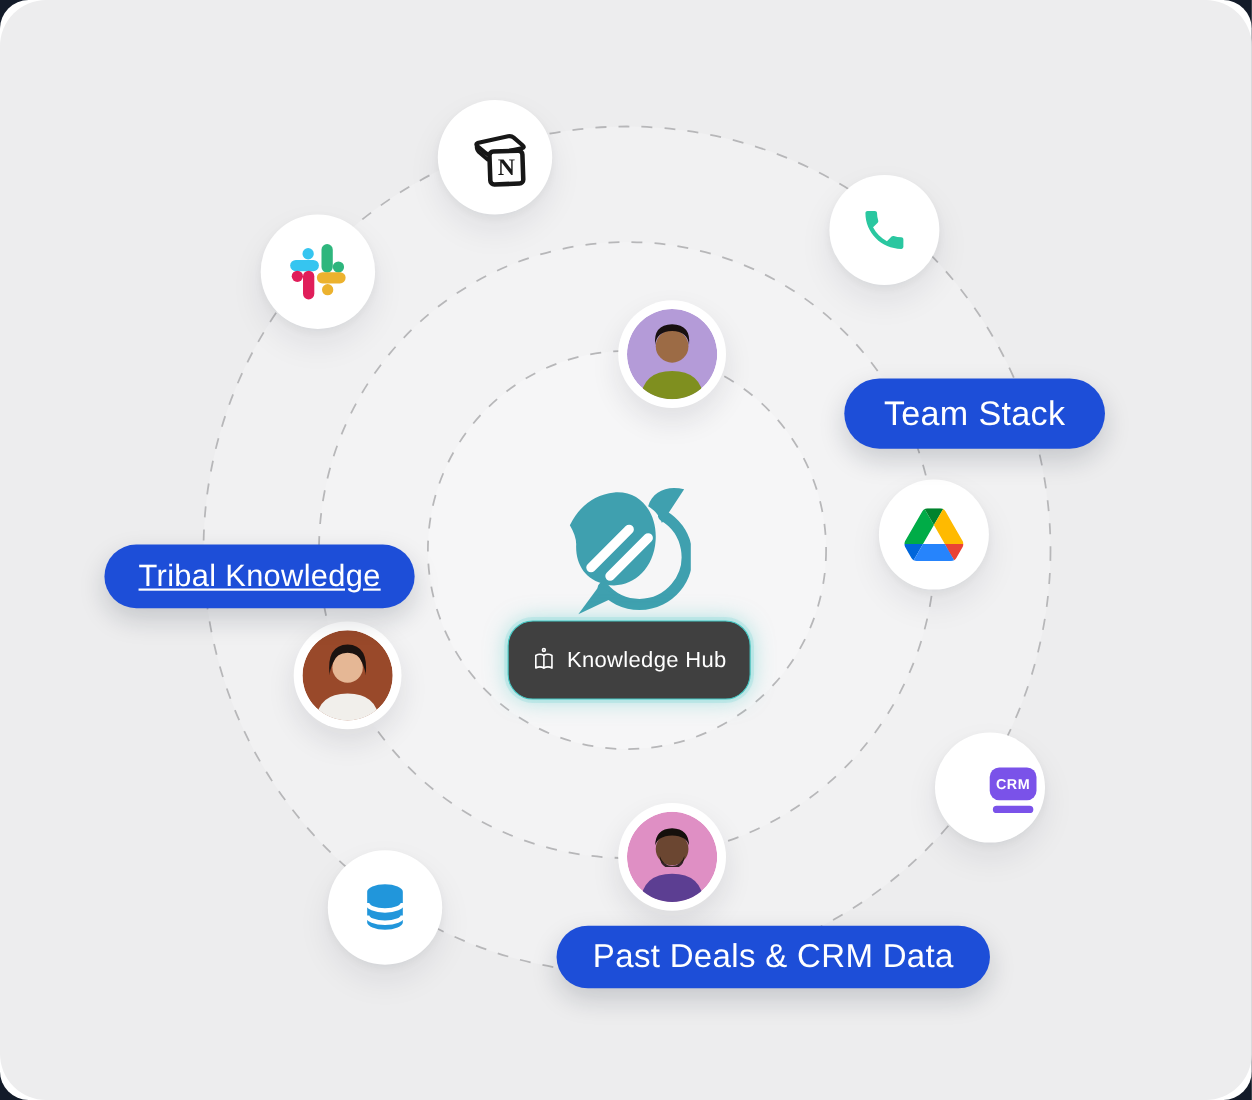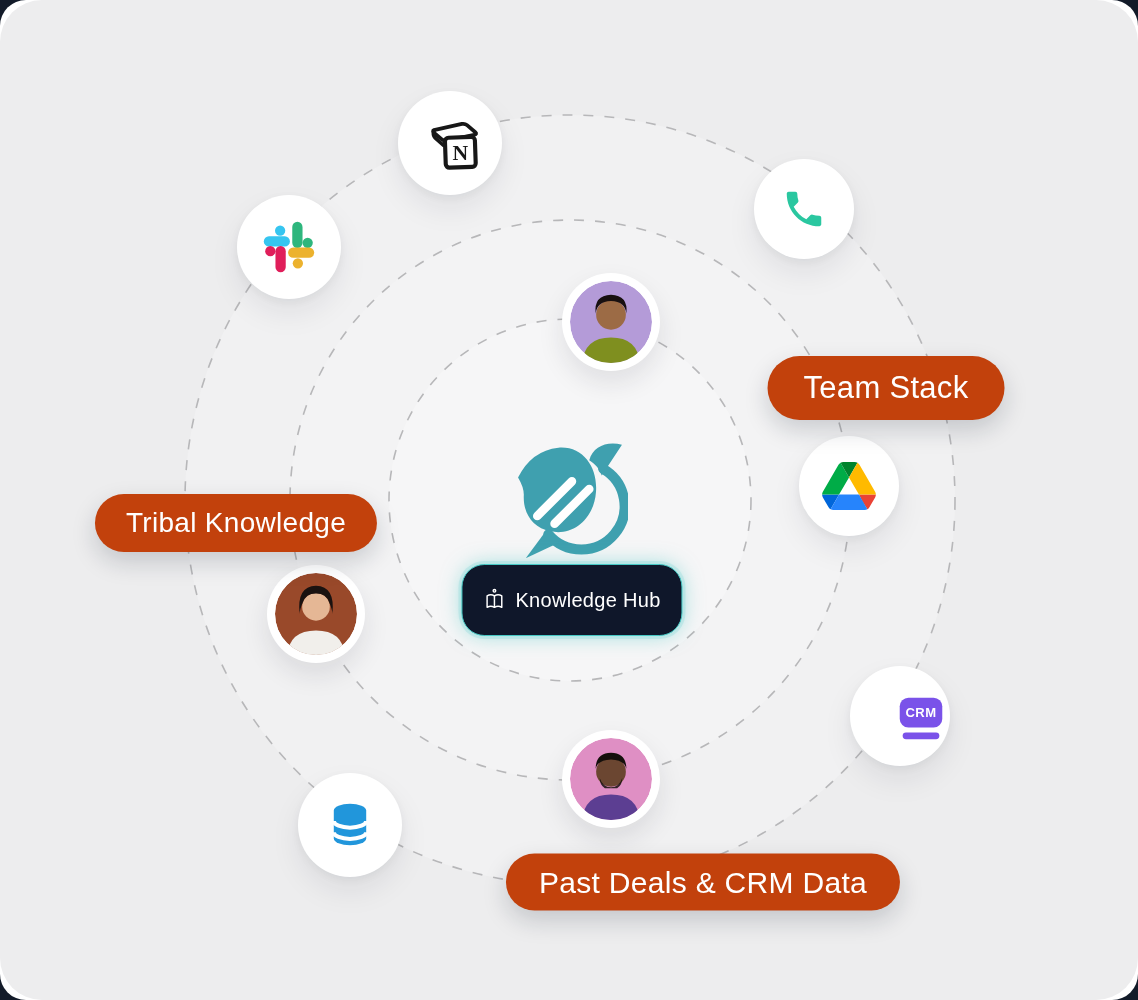--- a/index.html
+++ b/index.html
@@ -18,33 +18,32 @@
     box-shadow:0 14px 30px rgba(25,30,45,0.08), 0 3px 8px rgba(25,30,45,0.05);
   }
   .avatar-ring{
     background:#ffffff;border-radius:50%;
     display:flex;align-items:center;justify-content:center;
     box-shadow:0 12px 26px rgba(25,30,45,0.10);
   }
   .avatar-ring svg{border-radius:50%;display:block;}
   .pill{
     position:absolute;transform:translate(-50%,-50%);
-    background:#c2410c;color:#ffffff;
+    background:#1d4ed8;color:#ffffff;
     display:inline-flex;align-items:center;justify-content:flex-start;
     white-space:nowrap;font-weight:500;letter-spacing:0.3px;
     box-shadow:0 10px 24px rgba(19,30,46,0.18);
-    margin-top:12px;
   }
   .pill.team{height:64px;border-radius:32px;padding:0 36px;font-size:31px;}
   .pill.tribal{height:58px;border-radius:29px;padding:0 31px;font-size:28px;}
   .pill.past{height:57px;border-radius:29px;padding:0 33px;font-size:30px;}
   .hub-badge{
     position:absolute;transform:translate(-50%,-50%);
     height:46px;border-radius:23px;padding:12px 21px;
-    background:#0f172a;color:#ffffff;
+    background:#404040;color:#ffffff;
     border:1.5px solid #45c8c4;
     box-shadow:0 0 0 3px rgba(69,200,196,0.16), 0 0 20px rgba(69,200,196,0.5);
     display:inline-flex;align-items:center;gap:10px;
     font-size:20px;font-weight:400;letter-spacing:0.3px;white-space:nowrap;
   }
   .crm-screen-label{
     font-weight:700;font-size:13.5px;fill:#ffffff;
     font-family:"Liberation Sans", sans-serif;letter-spacing:0.5px;
   }
   .notion-letter{font-family:"Liberation Serif", serif;font-weight:700;font-size:21px;fill:#171717;}
@@ -159,20 +158,20 @@
       <path d="M12,80 Q14,55 40,55 Q66,55 68,80 Z" fill="#5C3E92"></path>
       <circle cx="40" cy="33" r="14.5" fill="#6B4631"></circle>
       <path d="M25,30 Q25,15 40,14.5 Q55,15 55,30 Q53,21.5 40,21 Q27,21.5 25,30 Z" fill="#15100C"></path>
       <path d="M29,39 Q32,48 40,48 Q48,48 51,39 Q51,46 46,49 L34,49 Q29,46 29,39 Z" fill="#15100C" opacity="0.85"></path>
     </svg>
   </div>
 
   <div class="pill team" style="left:886px;top:376px;">
     <span>Team Stack</span>
   </div>
-  <div class="pill tribal" style="left:236px;top:511px;">
+  <div class="pill tribal" style="left:236px;top:524px;text-decoration:underline;">
     <span>Tribal Knowledge</span>
   </div>
   <div class="pill past" style="left:703px;top:870px;">
     <span>Past Deals &amp; CRM Data</span>
   </div>
 
 </div>
 
 </body></html>

